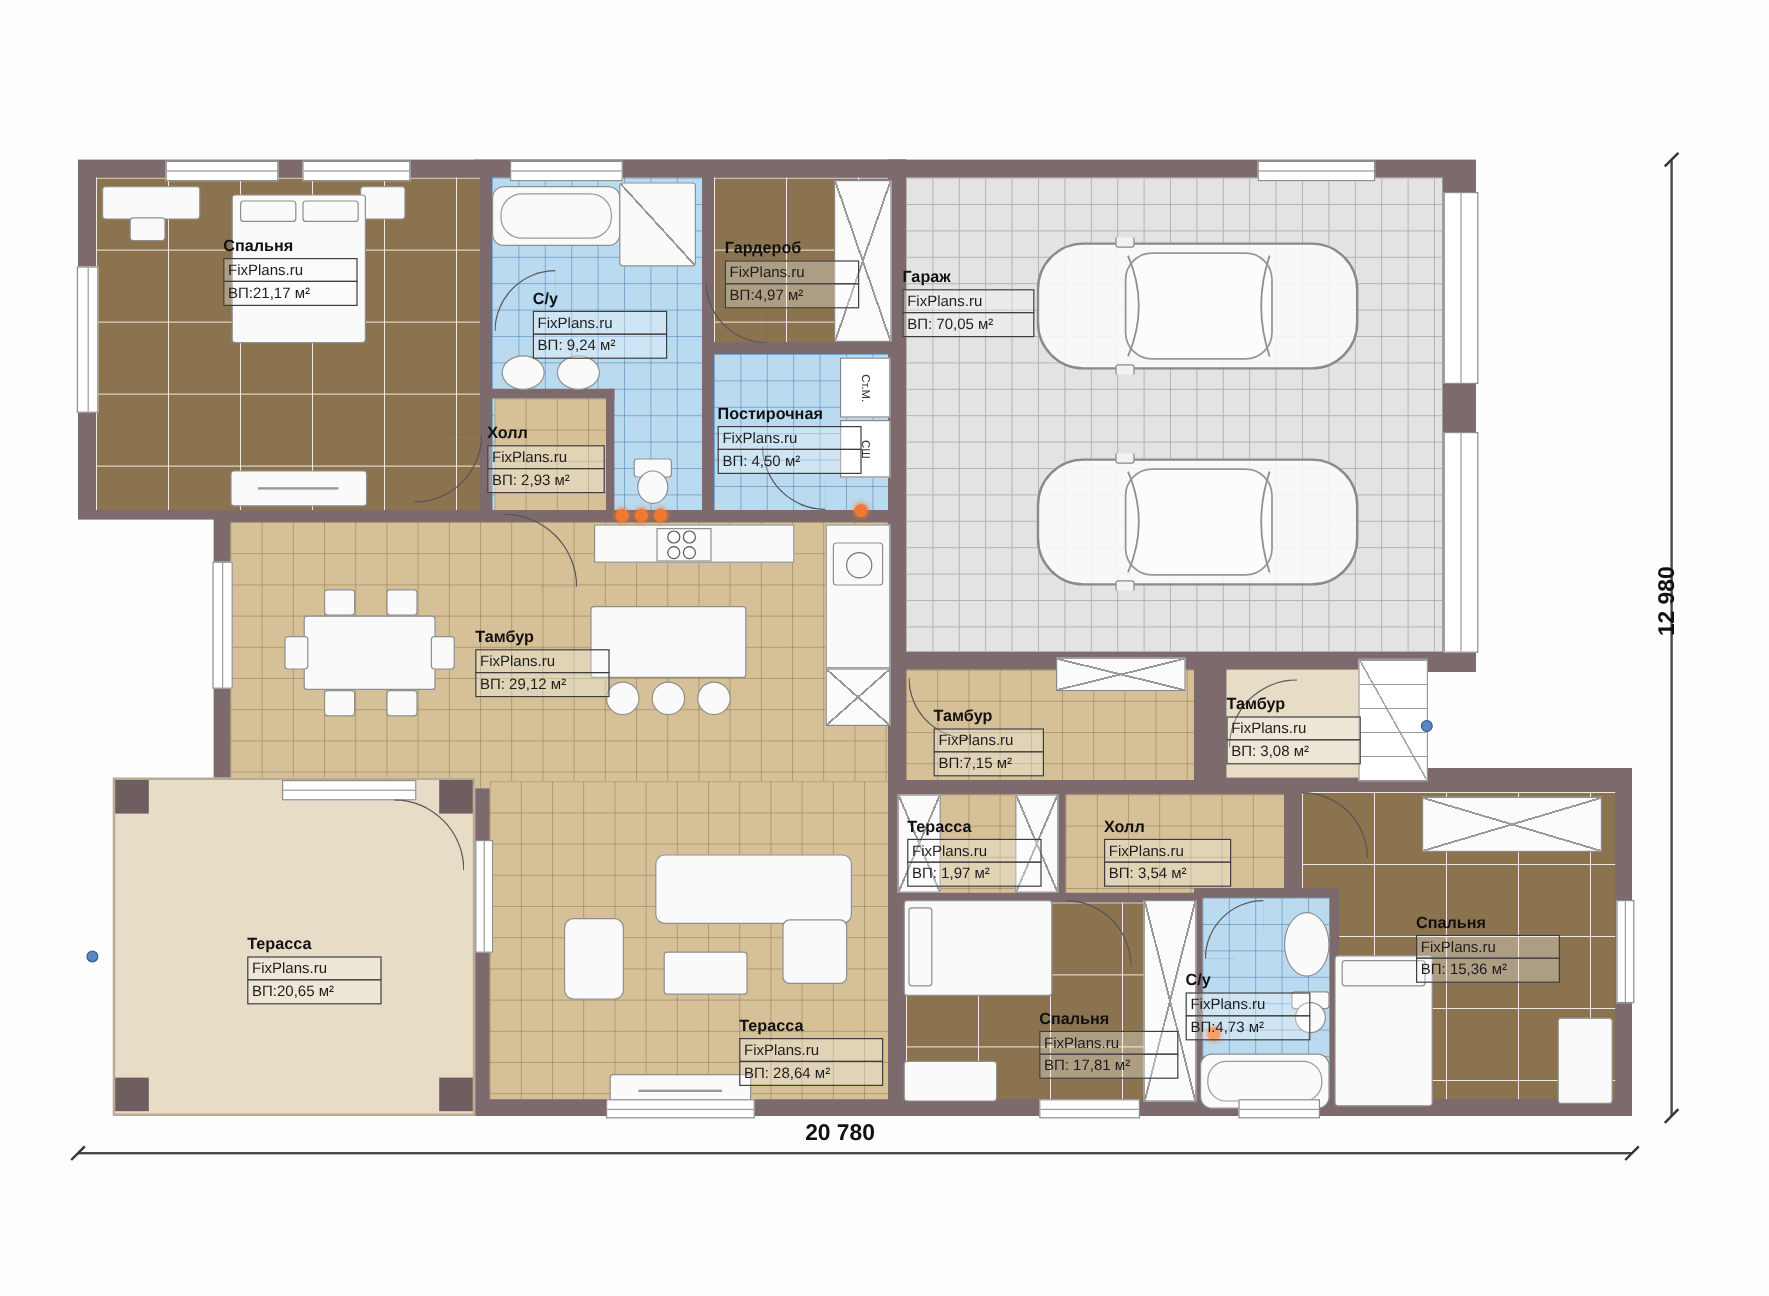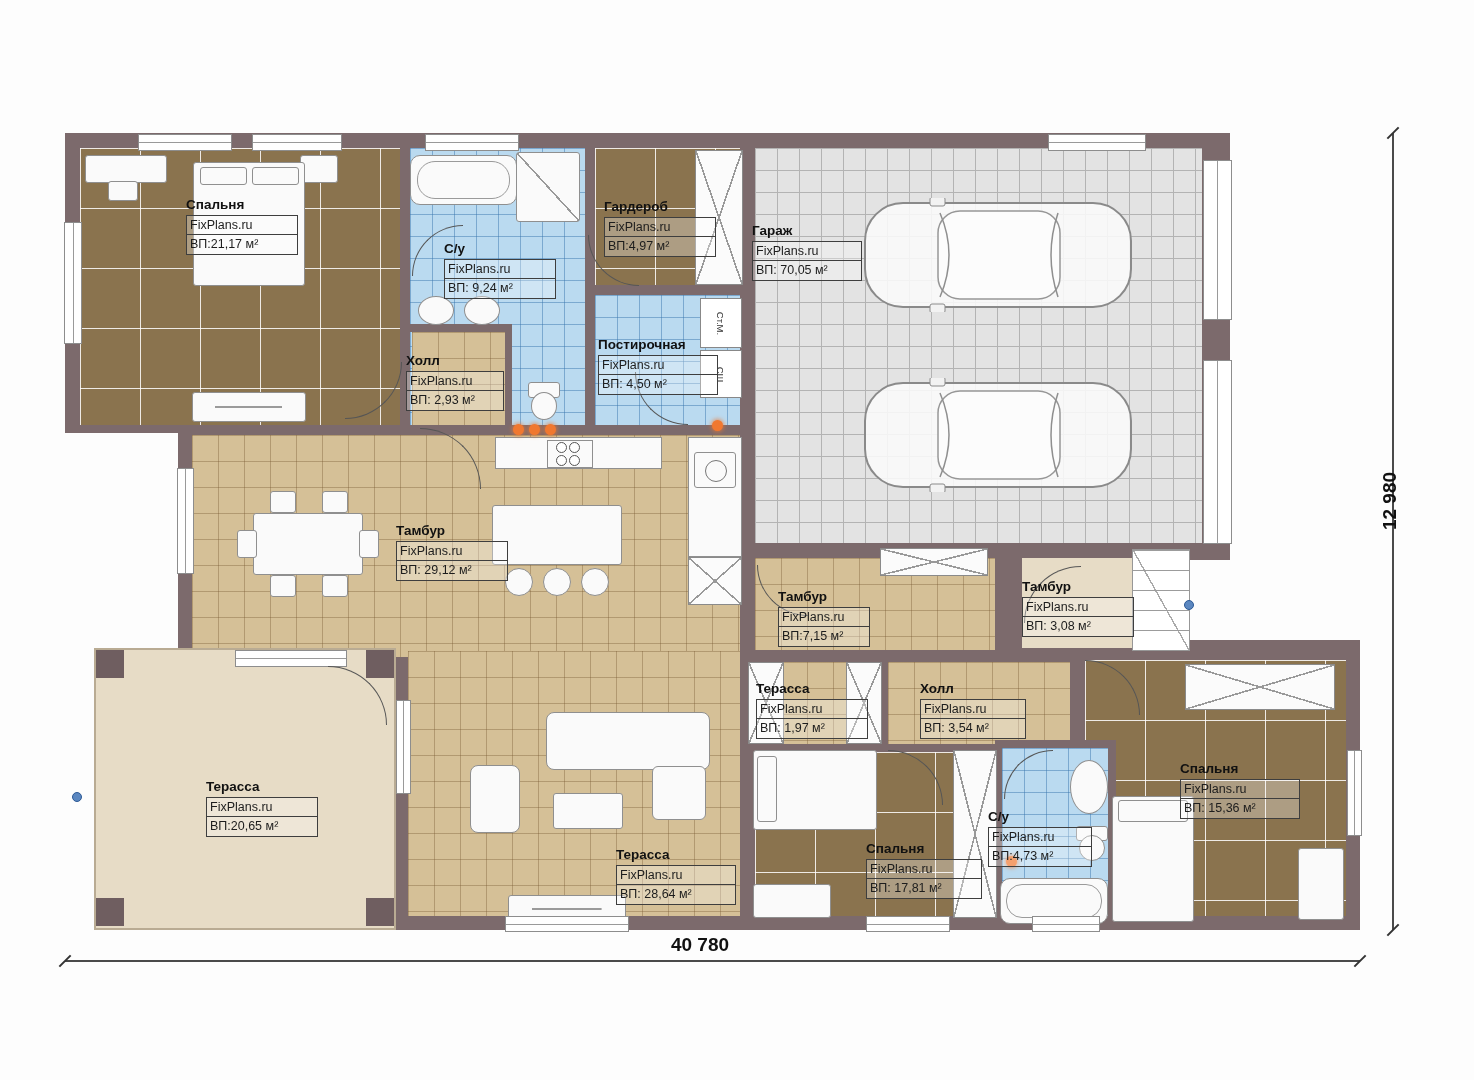--- a/index.html
+++ b/index.html
@@ -315,20 +315,20 @@
   </div>
   <div class="rlabel" style="left:206px;top:778px;width:112px">
     <div class="rname">Терасса</div>
     <div class="rbox">FixPlans.ru</div>
     <div class="rbox">ВП:20,65 м²</div>
   </div>
 
   <div class="dimline" style="left:65px;top:960px;width:1295px;height:1.5px"></div>
   <div class="tick" style="left:57px;top:960px"></div>
   <div class="tick" style="left:1352px;top:960px"></div>
-  <div class="dimtext" style="left:600px;top:934px;width:200px">40 780</div>
+  <div class="dimtext" style="left:600px;top:934px;width:200px">20 780</div>
 
   <div class="dimline" style="left:1392px;top:133px;width:1.5px;height:797px"></div>
   <div class="tick" style="left:1385px;top:132px"></div>
   <div class="tick" style="left:1385px;top:929px"></div>
   <div class="dimtext" style="left:1340px;top:490px;width:100px;transform:rotate(-90deg)">12 980</div>
 
 </div>
 
 </body></html>

